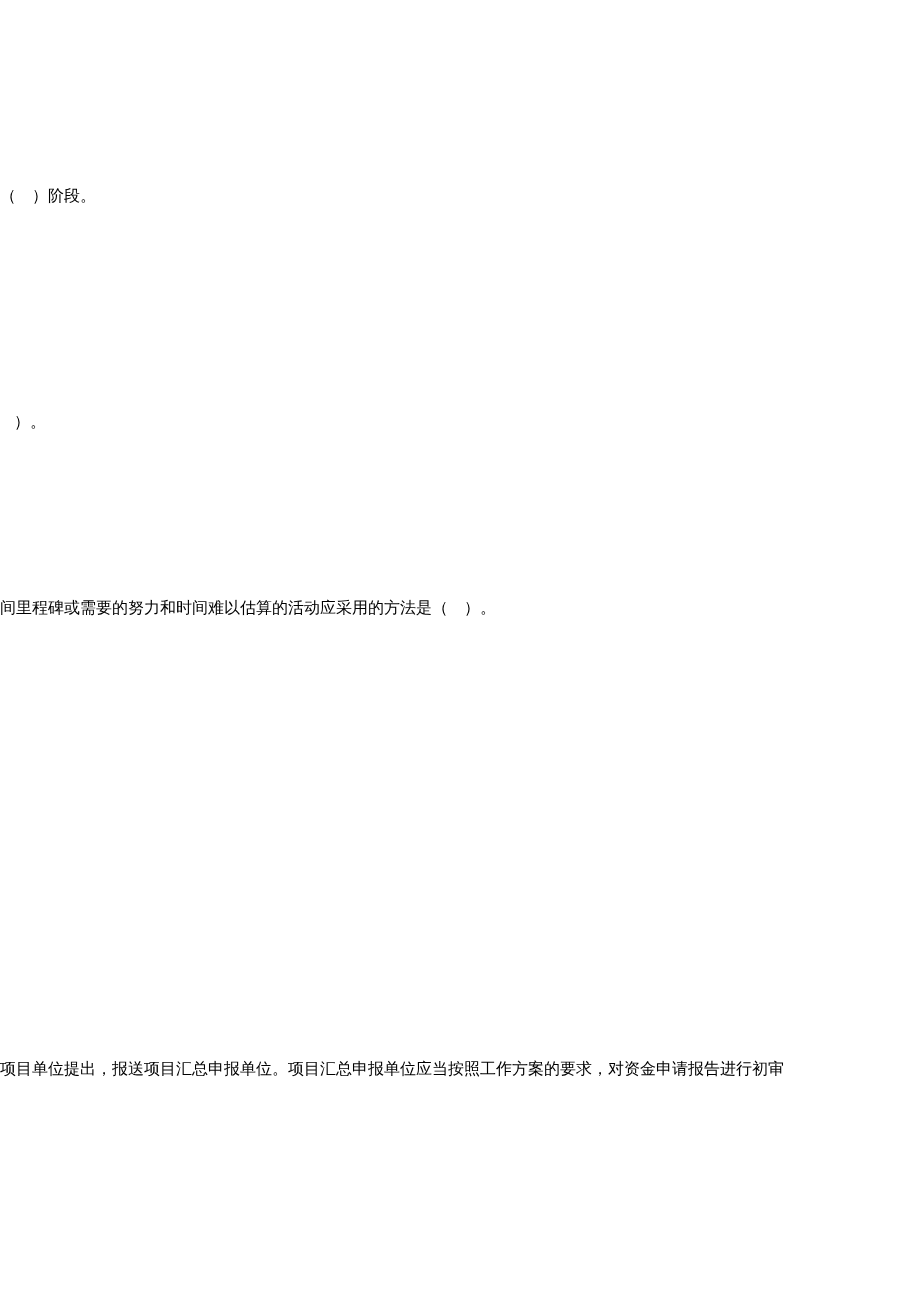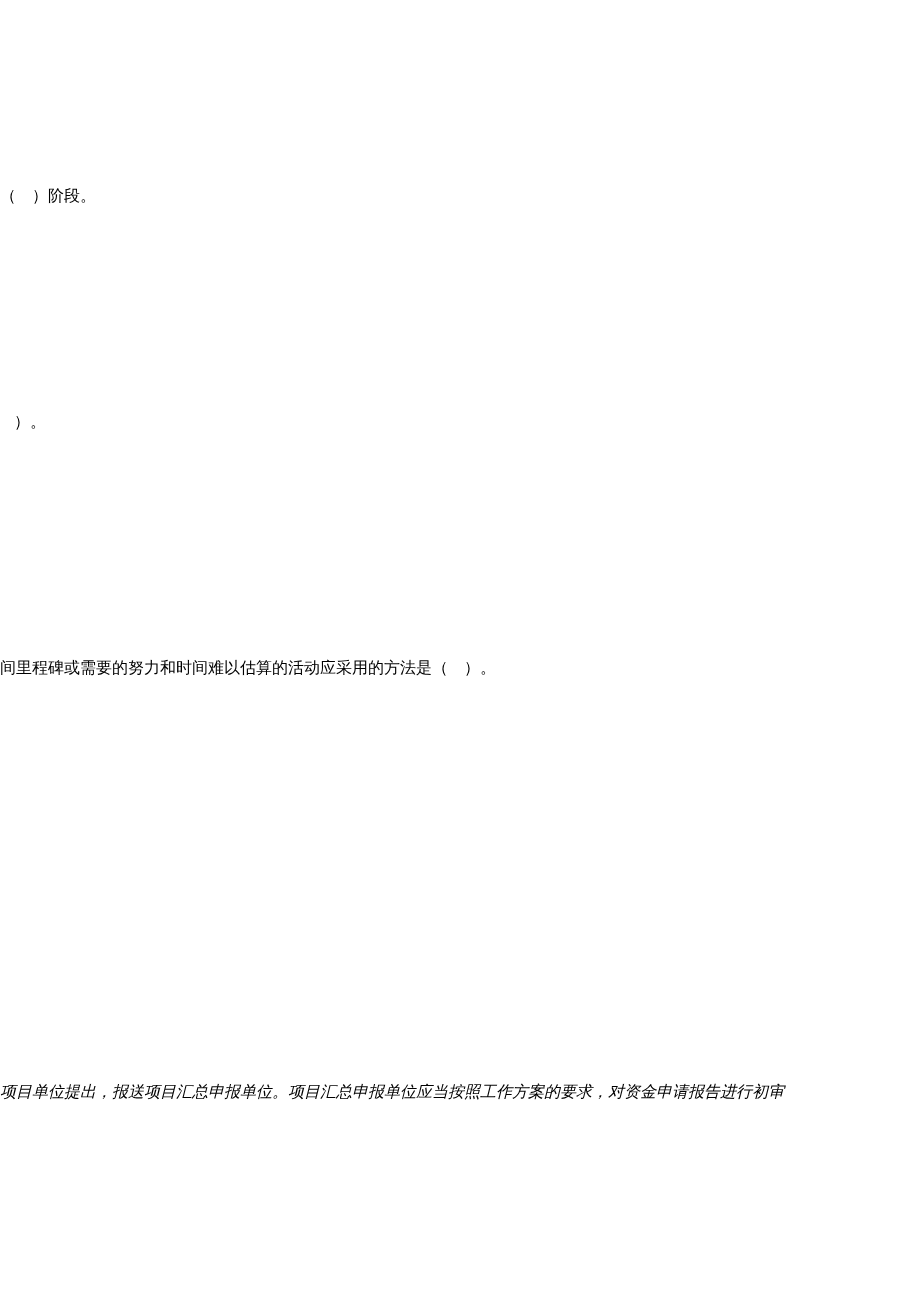--- a/index.html
+++ b/index.html
@@ -20,15 +20,15 @@
     line-height: 1.5;
   }
 </style>
 </head>
 <body>
 
 <div class="line" style="left:0px; top:184px;">（　）阶段。</div>
 
 <div class="line" style="left:14px; top:410px;">）。</div>
 
-<div class="line" style="left:0px; top:656px;">间里程碑或需要的努力和时间难以估算的活动应采用的方法是（　）。</div>
+<div class="line" style="left:0px; top:596px;">间里程碑或需要的努力和时间难以估算的活动应采用的方法是（　）。</div>
 
-<div class="line" style="left:0px; top:1080px;font-style:italic;">项目单位提出，报送项目汇总申报单位。项目汇总申报单位应当按照工作方案的要求，对资金申请报告进行初审</div>
+<div class="line" style="left:0px; top:1057px;">项目单位提出，报送项目汇总申报单位。项目汇总申报单位应当按照工作方案的要求，对资金申请报告进行初审</div>
 
 </body></html>

